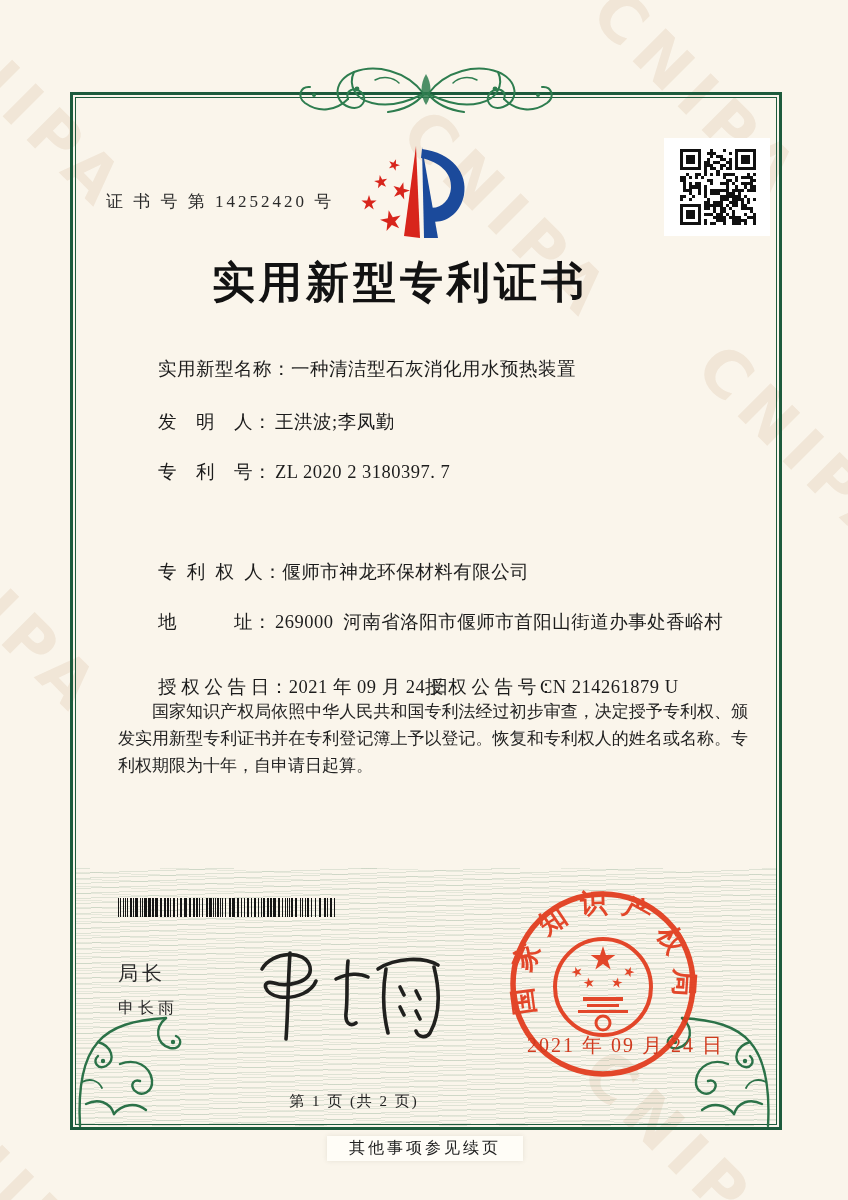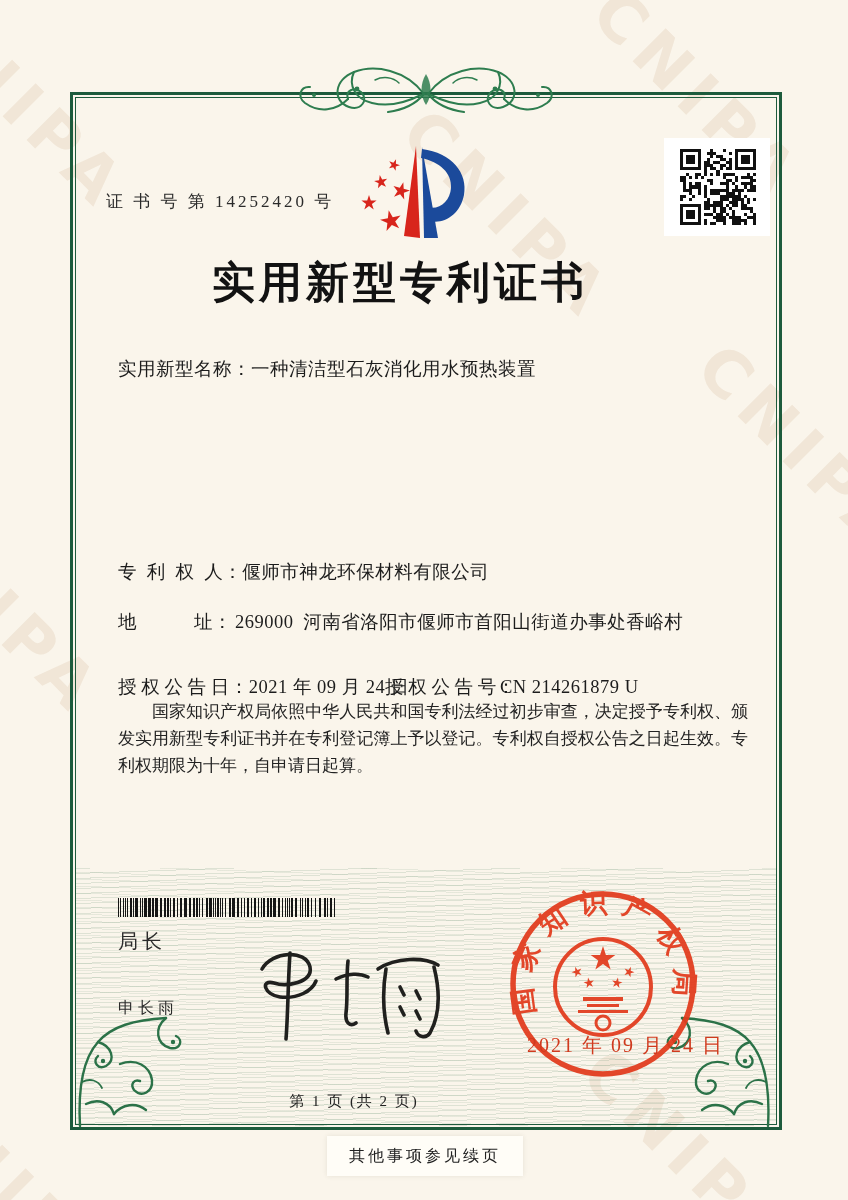--- a/index.html
+++ b/index.html
@@ -33,40 +33,40 @@
   .qr-patch{position:absolute;left:664px;top:138px;width:106px;height:98px;
     background:#ffffff;z-index:3;}
   .qr{position:absolute;left:680px;top:149px;z-index:4;}
   .title{position:absolute;left:70px;top:254px;width:660px;z-index:3;
     text-align:center;font-size:43px;font-weight:bold;letter-spacing:4px;color:#121212;}
   
   .field-row{position:absolute;left:118px;width:640px;z-index:3;
     font-size:18.5px;letter-spacing:0.5px;position:absolute;}
   .field-row{position:absolute;}
   .field-row .lbl{display:inline-block;min-width:117px;white-space:nowrap;}
-  .field-row{line-height:24px;}
+  .field-row{line-height:24px;margin-left:40px;}
   .grant-lbl{position:absolute;left:267px;top:0;white-space:nowrap;}
   .grant-val{position:absolute;left:382px;top:0;white-space:nowrap;}
   
   .para{position:absolute;left:118px;top:698px;width:630px;z-index:3;
     font-size:17px;line-height:27px;text-align:justify;color:#222;}
   .para p{margin:0;text-indent:2em;}
   
   .barcode{position:absolute;left:118px;top:898px;z-index:3;}
-  .officer-title{position:absolute;left:118px;top:928px;z-index:3;
+  .officer-title{position:absolute;left:118px;top:960px;z-index:3;
     font-family:"Liberation Sans","DejaVu Sans",sans-serif;font-size:20px;letter-spacing:4px;color:#2b2b2b;}
   .officer-name{position:absolute;left:118px;top:998px;z-index:3;
     font-family:"Liberation Sans","DejaVu Sans",sans-serif;font-size:16px;letter-spacing:4px;color:#2b2b2b;}
   .signature{position:absolute;left:228px;top:935px;z-index:3;}
   .seal{position:absolute;left:506px;top:887px;z-index:4;}
   .seal-date{position:absolute;left:527px;top:1032px;z-index:5;
     color:#d03a1e;font-size:20px;letter-spacing:2px;white-space:nowrap;}
   .page-info{position:absolute;left:70px;top:1092px;width:568px;z-index:3;
     text-align:center;font-size:15px;letter-spacing:2px;color:#222;}
-  .cont-box{position:absolute;left:327px;top:1136px;width:196px;height:40px;z-index:3;
+  .cont-box{position:absolute;left:327px;top:1136px;width:196px;height:25px;z-index:3;
     background:#fffdf7;box-shadow:0 0 5px rgba(60,60,40,0.10);
     display:flex;align-items:center;justify-content:center;
     font-size:16px;letter-spacing:3px;color:#222;}
 </style>
 </head>
 <body>
 
 <div class="page">
 
   <div class="watermark" style="left:-45px;top:-15px">CNIPA</div>
@@ -357,34 +357,40 @@
       <rect x="0" y="18" width="7" height="7" fill="#111"></rect>
       <rect x="1" y="19" width="5" height="5" fill="#fff"></rect>
       <rect x="2" y="20" width="3" height="3" fill="#111"></rect>
     </svg>
 
   <div class="title">实用新型专利证书</div>
 
   <div class="field-row" style="top:357px">
     <span class="lbl">实用新型名称：</span><span class="val">一种清洁型石灰消化用水预热装置</span>
   </div>
+  <div class="field-row" style="top:410px">
+    <span class="lbl">发　明　人：</span><span class="val">王洪波;李凤勤</span>
+  </div>
+  <div class="field-row" style="top:460px">
+    <span class="lbl">专　利　号：</span><span class="val">ZL 2020 2 3180397. 7</span>
+  </div>
   <div class="field-row" style="top:560px">
     <span class="lbl">专 利 权 人：</span><span class="val">偃师市神龙环保材料有限公司</span>
   </div>
   <div class="field-row" style="top:610px">
     <span class="lbl">地　　　址：</span><span class="val">269000 河南省洛阳市偃师市首阳山街道办事处香峪村</span>
   </div>
   <div class="field-row" style="top:675px;position:absolute">
     <span class="lbl">授 权 公 告 日：</span><span class="val">2021 年 09 月 24 日</span>
     <span class="grant-lbl">授 权 公 告 号：</span>
     <span class="grant-val">CN 214261879 U</span>
   </div>
 
   <div class="para">
-    <p>国家知识产权局依照中华人民共和国专利法经过初步审查，决定授予专利权、颁发实用新型专利证书并在专利登记簿上予以登记。专利权自授权公告之日起生效。专利权期限为十年，自申请日起算。</p>
+    <p>国家知识产权局依照中华人民共和国专利法经过初步审查，决定授予专利权、颁发实用新型专利证书并在专利登记簿上予以登记。恢复和专利权人的姓名或名称。专利权期限为十年，自申请日起算。</p>
   </div>
 
   <svg class="barcode" id="barcode-svg" width="224" height="19" viewBox="0 0 224 19">
       <rect x="0" y="0" width="1" height="19" fill="#151515"></rect>
       <rect x="2" y="0" width="1" height="19" fill="#151515"></rect>
       <rect x="5" y="0" width="1" height="19" fill="#151515"></rect>
       <rect x="7" y="0" width="1" height="19" fill="#151515"></rect>
       <rect x="9" y="0" width="1" height="19" fill="#151515"></rect>
       <rect x="12" y="0" width="2" height="19" fill="#151515"></rect>
       <rect x="15" y="0" width="1" height="19" fill="#151515"></rect>

